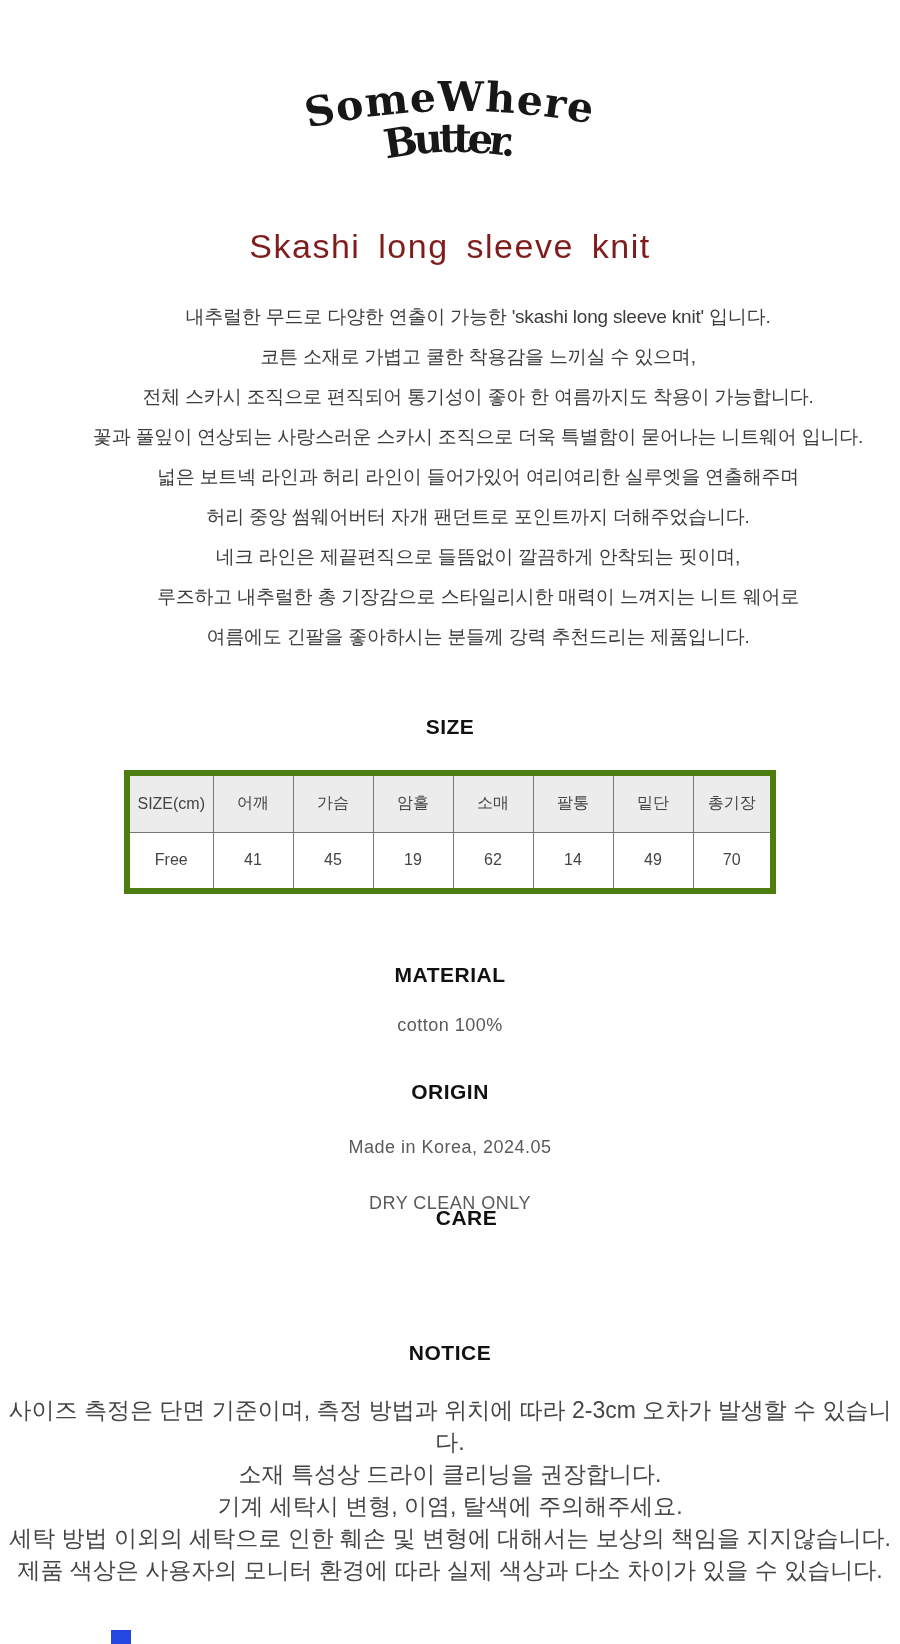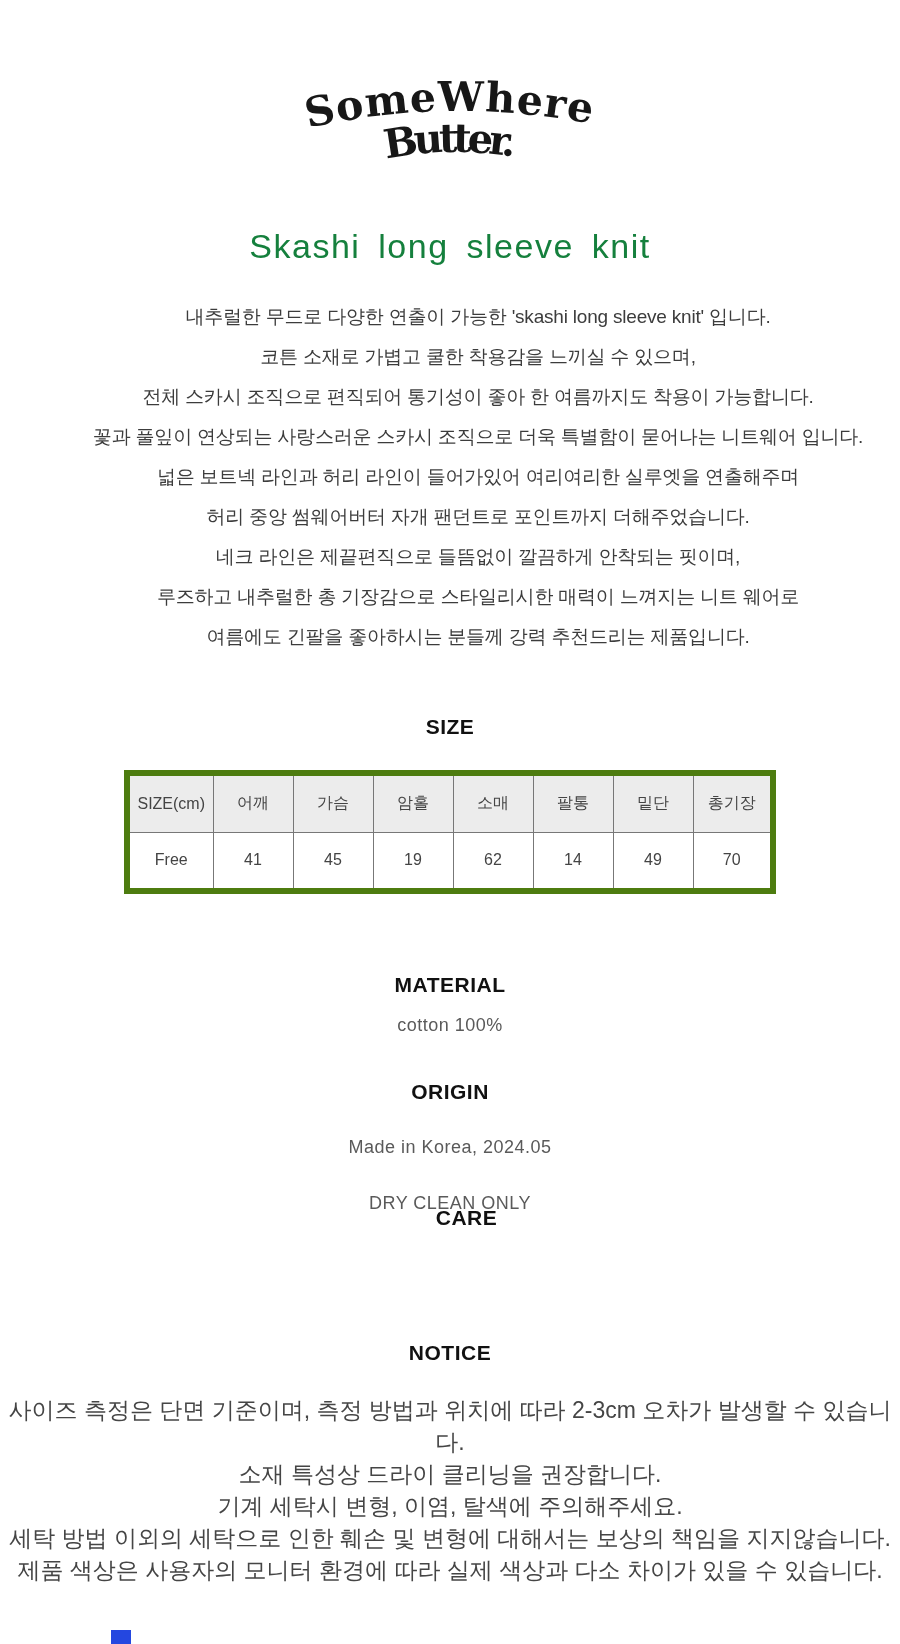--- a/index.html
+++ b/index.html
@@ -6,30 +6,30 @@
   html,body { width:900px; height:1644px; background:#ffffff; overflow:hidden; }
   body { font-family:"Liberation Sans","DejaVu Sans",sans-serif; color:#333; position:relative; }
 
   .sec { position:absolute; left:0; width:100%; text-align:center; }
 
   
   #logo { top:66px; }
   #logo svg text { font-family:"DejaVu Serif","Liberation Serif",serif; font-weight:bold; fill:#171717; }
 
   
-  #title { top:226px; font-size:34px; font-weight:500; color:#15803d;
+  #title { top:226px; font-size:34px; font-weight:500; color:#7f1d1d;
            letter-spacing:1.5px; word-spacing:7px; line-height:40px; }
 
   
   #desc { top:297px; font-size:19px; line-height:40px; color:#3c3c3c; letter-spacing:-0.2px;margin-left:28px; }
 
   
   .heading { font-size:21px; font-weight:bold; color:#111; letter-spacing:0.5px; line-height:26px; }
   #size-heading     { top:714px; }
-  #material-heading { top:962px;margin-top:10px; }
+  #material-heading { top:962px; }
   #origin-heading   { top:1079px; }
   #care-heading     { top:1205px;padding-left:33px; }
   #notice-heading   { top:1340px; }
 
   
   .value { font-size:18px; color:#5a5a5a; letter-spacing:0.5px; line-height:26px; }
   #material-value { top:1012px; }
   #origin-value   { top:1134px; }
   #care-value     { top:1190px; }
 

